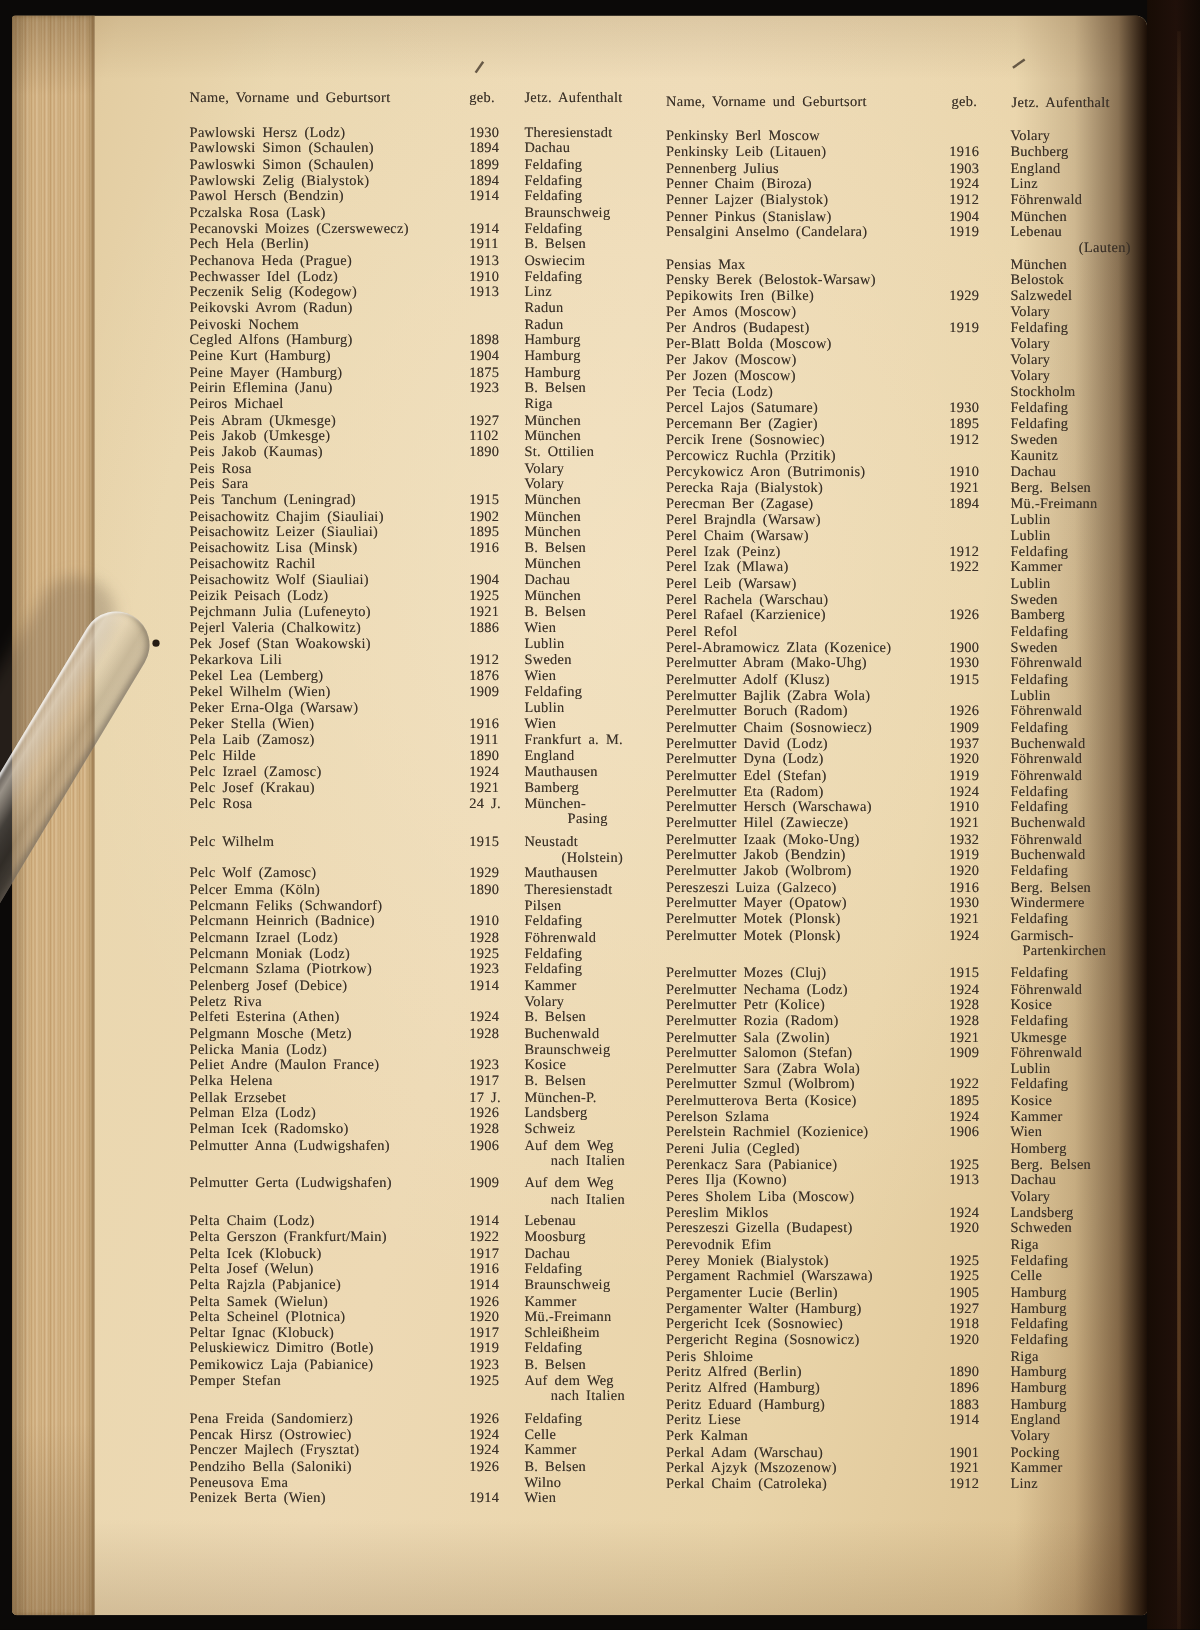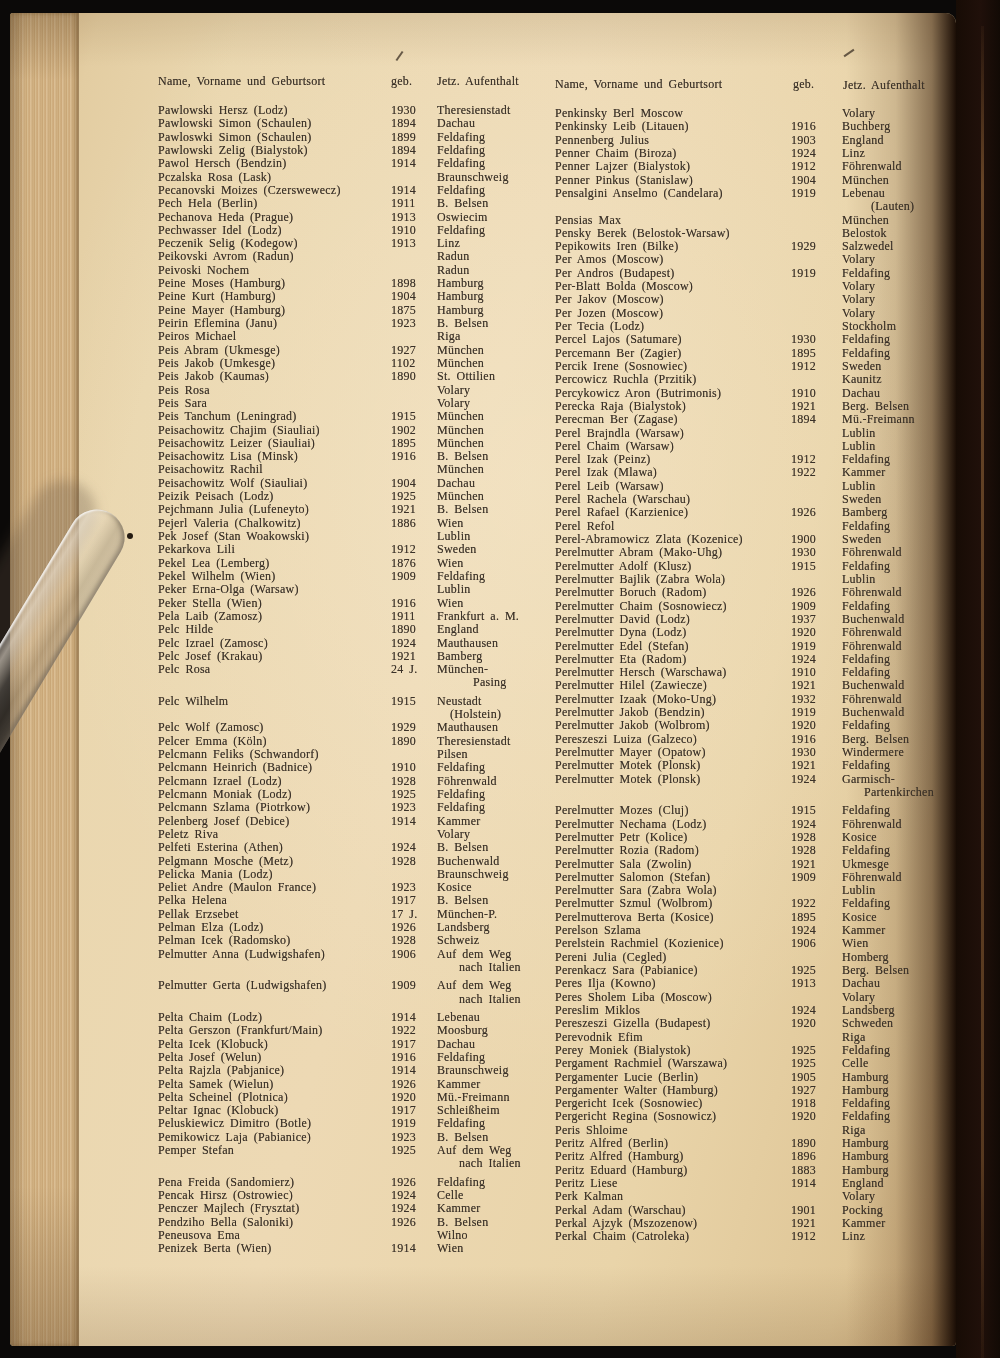--- a/index.html
+++ b/index.html
@@ -164,21 +164,21 @@
         <span class="cell n">Peikovski Avrom (Radun)</span>
         <span class="cell g"></span>
         <span class="cell o">Radun</span>
       </div>
       <div class="row">
         <span class="cell n">Peivoski Nochem</span>
         <span class="cell g"></span>
         <span class="cell o">Radun</span>
       </div>
       <div class="row">
-        <span class="cell n">Peine Moses (Hamburg)</span>
+        <span class="cell n">Cegled Alfons (Hamburg)</span>
         <span class="cell g">1898</span>
         <span class="cell o">Hamburg</span>
       </div>
       <div class="row">
         <span class="cell n">Peine Kurt (Hamburg)</span>
         <span class="cell g">1904</span>
         <span class="cell o">Hamburg</span>
       </div>
       <div class="row">
         <span class="cell n">Peine Mayer (Hamburg)</span>
@@ -326,21 +326,21 @@
         <span class="cell o" style="left: 315px;">Pasing</span>
       </div>
       <div class="row gap">
         <span class="cell n">Pelc Wilhelm</span>
         <span class="cell g">1915</span>
         <span class="cell o">Neustadt</span>
       </div>
       <div class="row cont">
         <span class="cell n"></span>
         <span class="cell g"></span>
-        <span class="cell o" style="left: 292px;">(Holstein)</span>
+        <span class="cell o" style="left: 310px;">(Holstein)</span>
       </div>
       <div class="row">
         <span class="cell n">Pelc Wolf (Zamosc)</span>
         <span class="cell g">1929</span>
         <span class="cell o">Mauthausen</span>
       </div>
       <div class="row">
         <span class="cell n">Pelcer Emma (Köln)</span>
         <span class="cell g">1890</span>
         <span class="cell o">Theresienstadt</span>
@@ -563,21 +563,21 @@
         <span class="cell o">München</span>
       </div>
       <div class="row">
         <span class="cell n">Pensalgini Anselmo (Candelara)</span>
         <span class="cell g">1919</span>
         <span class="cell o">Lebenau</span>
       </div>
       <div class="row cont">
         <span class="cell n"></span>
         <span class="cell g"></span>
-        <span class="cell o" style="left: 316px;">(Lauten)</span>
+        <span class="cell o" style="left: 344px;">(Lauten)</span>
       </div>
       <div class="row">
         <span class="cell n">Pensias Max</span>
         <span class="cell g"></span>
         <span class="cell o">München</span>
       </div>
       <div class="row">
         <span class="cell n">Pensky Berek (Belostok-Warsaw)</span>
         <span class="cell g"></span>
         <span class="cell o">Belostok</span>
@@ -783,21 +783,21 @@
         <span class="cell o">Feldafing</span>
       </div>
       <div class="row">
         <span class="cell n">Perelmutter Motek (Plonsk)</span>
         <span class="cell g">1924</span>
         <span class="cell o">Garmisch-</span>
       </div>
       <div class="row cont">
         <span class="cell n"></span>
         <span class="cell g"></span>
-        <span class="cell o" style="left: 309px;">Partenkirchen</span>
+        <span class="cell o" style="left: 297px;">Partenkirchen</span>
       </div>
       <div class="row gap">
         <span class="cell n">Perelmutter Mozes (Cluj)</span>
         <span class="cell g">1915</span>
         <span class="cell o">Feldafing</span>
       </div>
       <div class="row">
         <span class="cell n">Perelmutter Nechama (Lodz)</span>
         <span class="cell g">1924</span>
         <span class="cell o">Föhrenwald</span>

